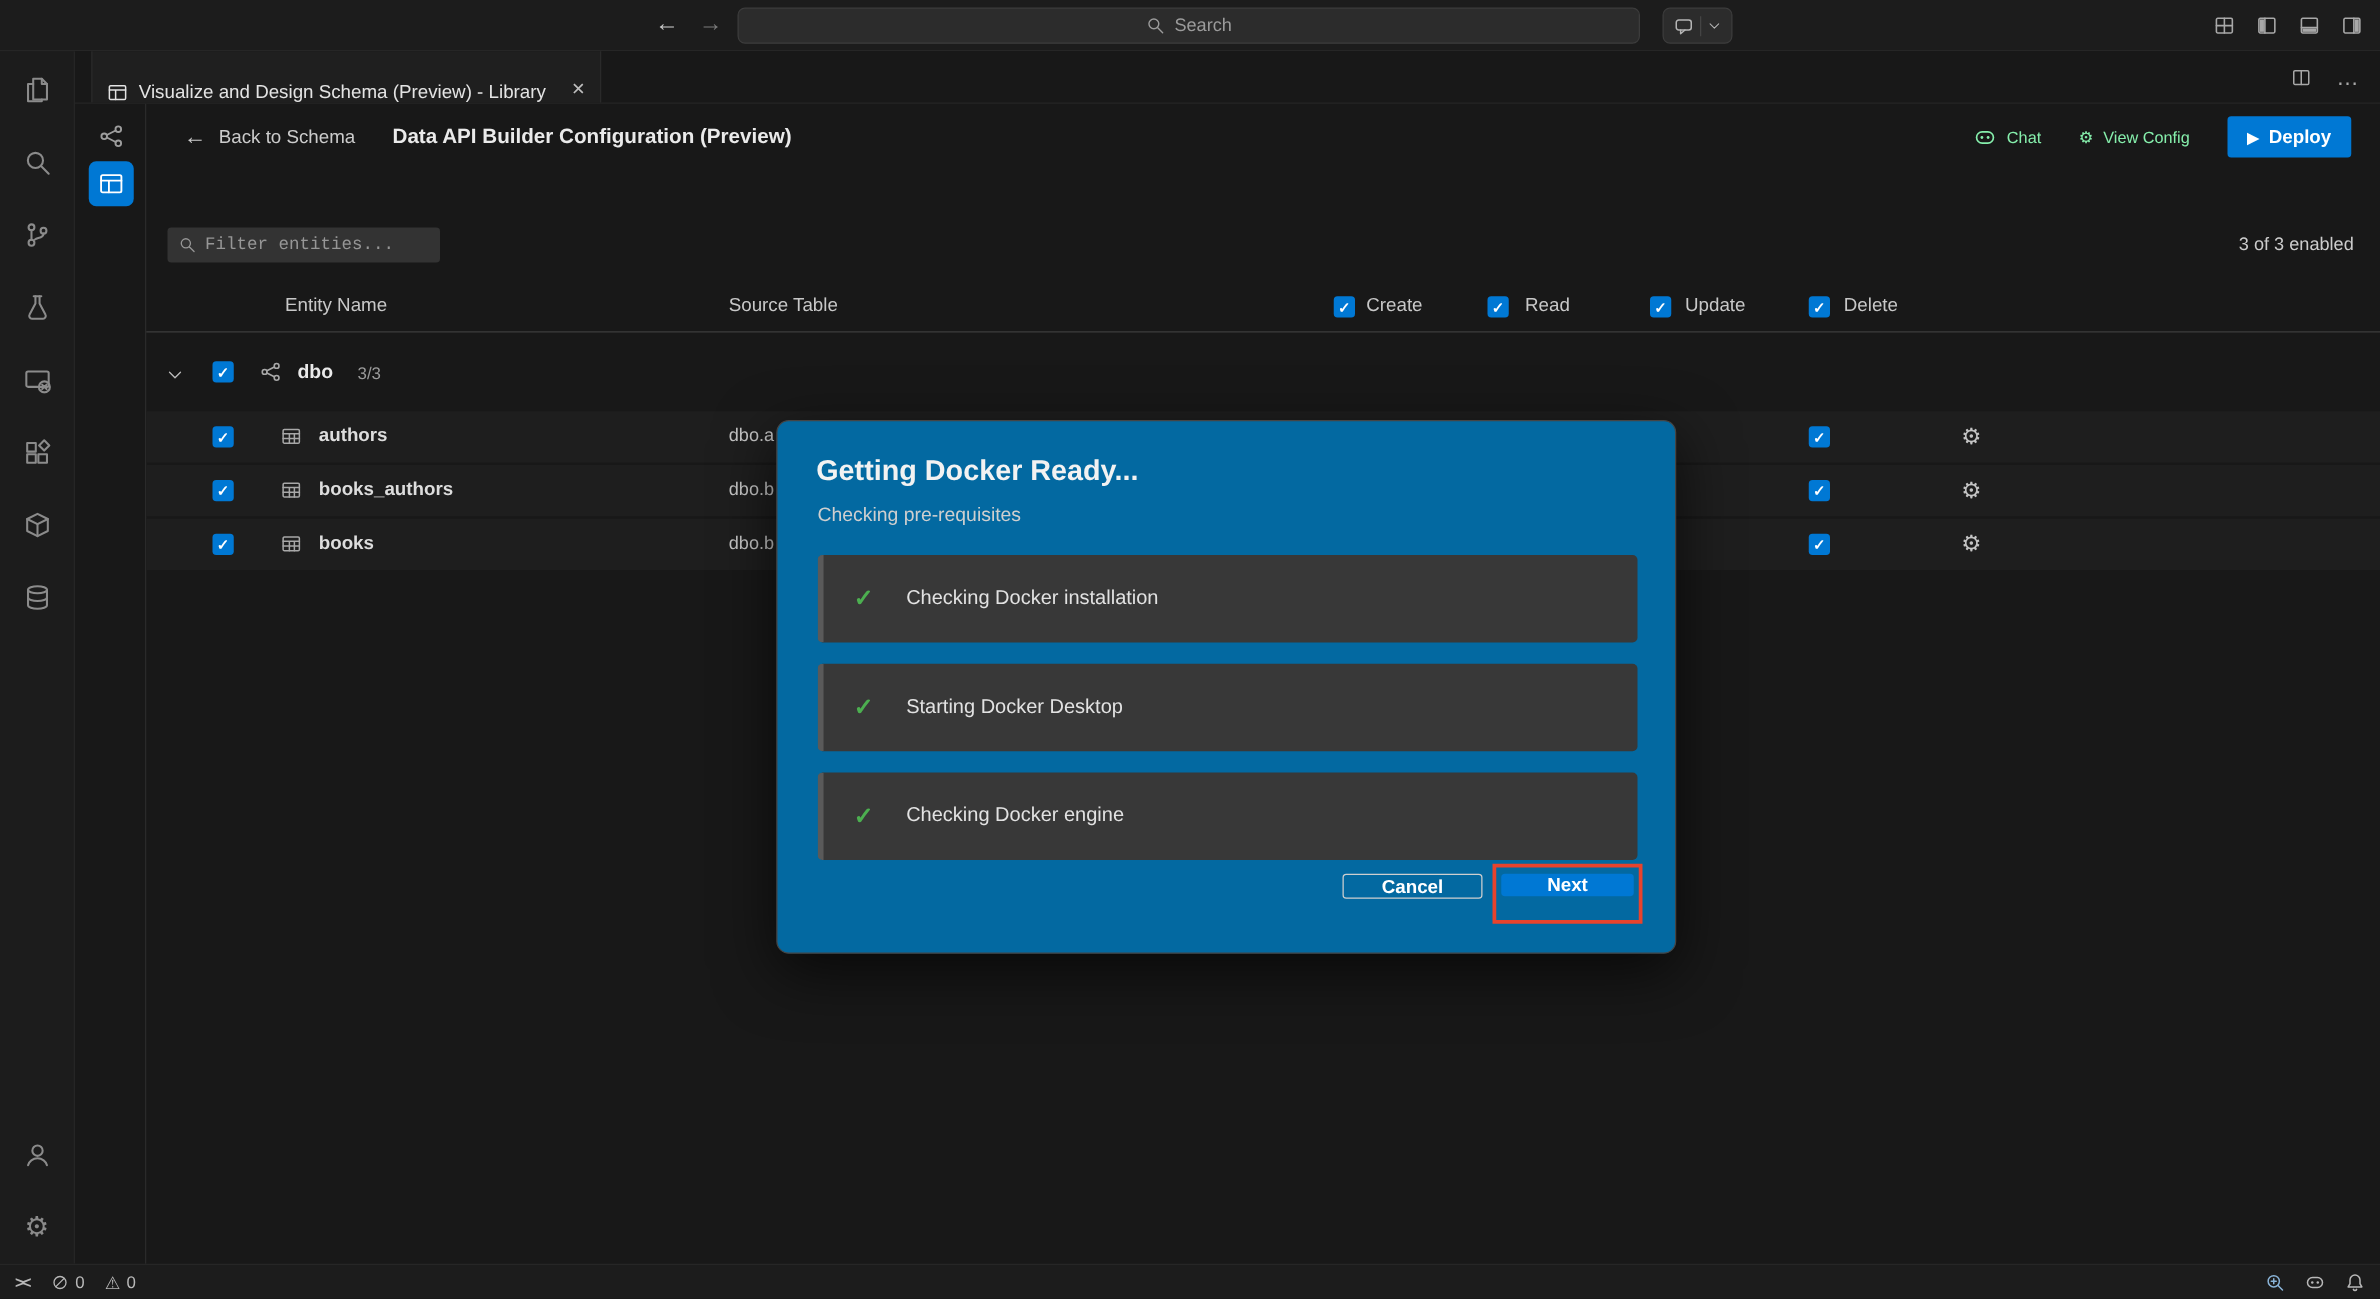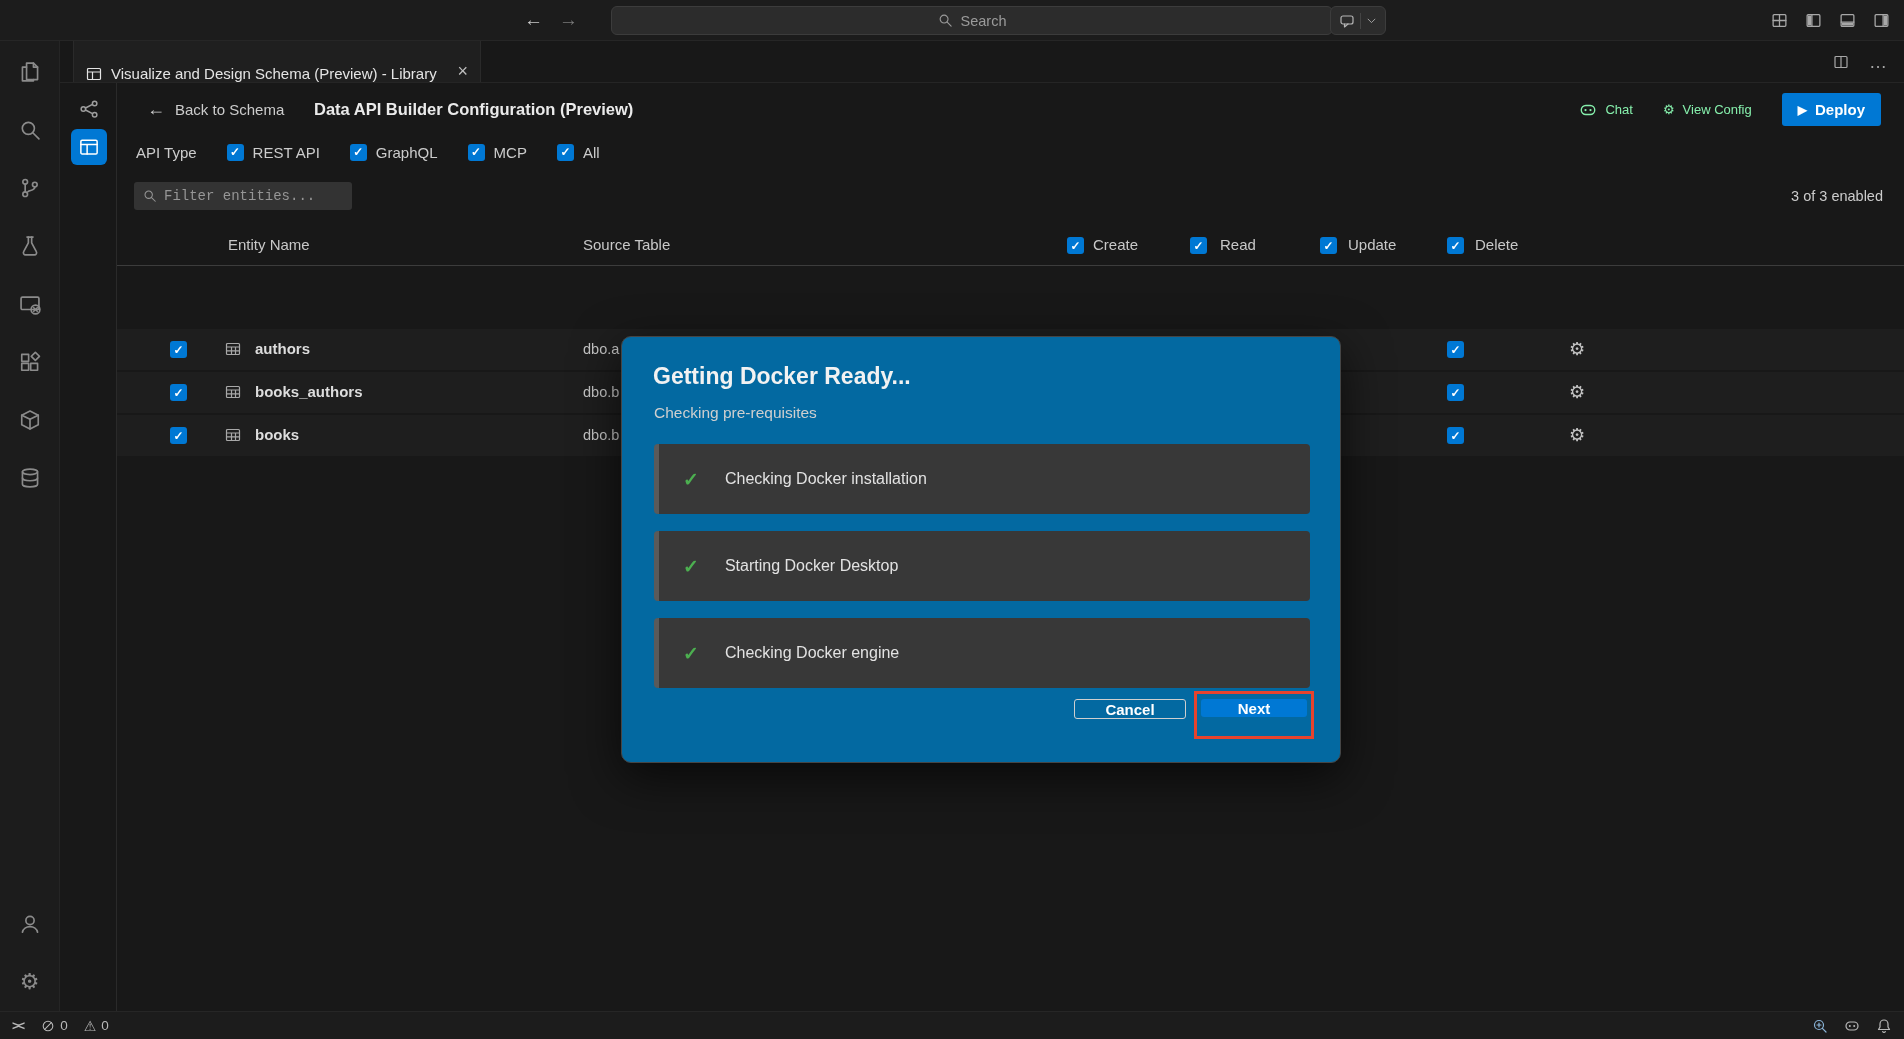--- a/index.html
+++ b/index.html
@@ -9,21 +9,21 @@
 
   
   .titlebar { height:41px; background:#1c1c1c; display:flex; align-items:center; position:relative;
     border-bottom:1px solid #262626; flex:0 0 41px; }
   .tb-nav { position:absolute; left:524px; display:flex; gap:16px; align-items:center; }
   .navarrow { font-size:19px; cursor:pointer; }
   .navarrow.back { color:#c9c9c9; }
   .navarrow.fwd { color:#7a7a7a; }
   .searchbox { position:absolute; left:590px; width:722px; height:29px; top:6px; background:#2c2c2c;
     border:1px solid #3c3c3c; border-radius:6px; display:flex; align-items:center; justify-content:center;
-    gap:8px; color:#9b9b9b; font-size:14.5px; cursor:pointer;margin-left:21px; }
+    gap:8px; color:#9b9b9b; font-size:14.5px; cursor:pointer; }
   .copilot-btn { position:absolute; left:1330px; top:6px; height:29px; width:56px; background:#2c2c2c;
     border:1px solid #3c3c3c; border-radius:6px; display:flex; align-items:center; justify-content:center;
     gap:5px; color:#b5b5b5; cursor:pointer; }
   .copilot-btn .sep { width:1px; height:16px; background:#444; }
   .tb-right { position:absolute; right:14px; display:flex; gap:17px; align-items:center; color:#a8a8a8; }
   .tb-right svg { cursor:pointer; }
 
   svg.ic { display:block; }
   svg.ic * { fill:none; stroke:currentColor; stroke-width:1.2; stroke-linecap:round; stroke-linejoin:round; }
   svg.ic .fill { fill:currentColor; stroke:none; }
@@ -304,39 +304,20 @@
             <div class="txt-btn">
               <span>⚙</span>
               <span>View Config</span>
             </div>
             <button class="deploy-btn">
               <span class="play">▶</span>
               <span>Deploy</span>
             </button>
           </div>
 
-          <div class="api-row">
-            <span class="api-label">API Type</span>
-            <div class="opt">
-              <span class="cb"></span>
-              <span>REST API</span>
-            </div>
-            <div class="opt">
-              <span class="cb"></span>
-              <span>GraphQL</span>
-            </div>
-            <div class="opt">
-              <span class="cb"></span>
-              <span>MCP</span>
-            </div>
-            <div class="opt">
-              <span class="cb"></span>
-              <span>All</span>
-            </div>
-          </div>
 
           <input class="filter-input" type="text" placeholder="Filter entities..." style="">
           <svg class="ic filter-search-ic" width="14" height="14" viewBox="0 0 16 16">
             <circle cx="6.5" cy="6.5" r="4.2"></circle>
               <path d="M9.8 9.8 14 14"></path>
           </svg>
           <div class="summary">3 of 3 enabled</div>
 
           <div class="thead">
             <span class="lbl" style="left:111px">Entity Name</span>
@@ -344,20 +325,34 @@
             <span class="cb abs" style="left:950px;top:11px"></span>
             <span class="lbl" style="left:976px">Create</span>
             <span class="cb abs" style="left:1073px;top:11px"></span>
             <span class="lbl" style="left:1103px">Read</span>
             <span class="cb abs" style="left:1203px;top:11px"></span>
             <span class="lbl" style="left:1231px">Update</span>
             <span class="cb abs" style="left:1330px;top:11px"></span>
             <span class="lbl" style="left:1358px">Delete</span>
           </div>
 
+          <div class="group-row">
+            <svg class="ic chev abs" style="left:16px;top:20px" width="14" height="14" viewBox="0 0 16 16">
+              <path d="M3 5.5l5 5 5-5"></path>
+            </svg>
+            <span class="cb abs" style="left:53px;top:16px"></span>
+            <svg class="ic abs tbl-ic" style="left:91px;top:16px" width="17" height="17" viewBox="0 0 16 16">
+              <circle cx="3.5" cy="8" r="1.8"></circle>
+                <circle cx="12.5" cy="3.5" r="1.8"></circle>
+                <circle cx="12.5" cy="12.5" r="1.8"></circle>
+                <path d="M5.2 7.2 10.8 4.3M5.2 8.8l5.6 2.9"></path>
+            </svg>
+            <span class="g-name abs" style="left:121px;top:16px">dbo</span>
+            <span class="g-count abs" style="left:169px;top:18px">3/3</span>
+          </div>
 
           <div class="row" style="top:246px">
             <span class="cb abs" style="left:53px;top:12px"></span>
             <svg class="ic abs tbl-ic" style="left:108px;top:12px" width="16" height="16" viewBox="0 0 16 16">
               <rect x="1.5" y="2.5" width="13" height="11" rx="1"></rect>
                 <path d="M1.5 6h13M6.5 6v7.5M10.5 6v7.5M1.5 9.8h13"></path>
             </svg>
             <span class="name abs" style="left:138px;top:11px">authors</span>
             <span class="src abs" style="left:466px;top:12px">dbo.a</span>
             <span class="cb abs" style="left:950px;top:12px"></span>

